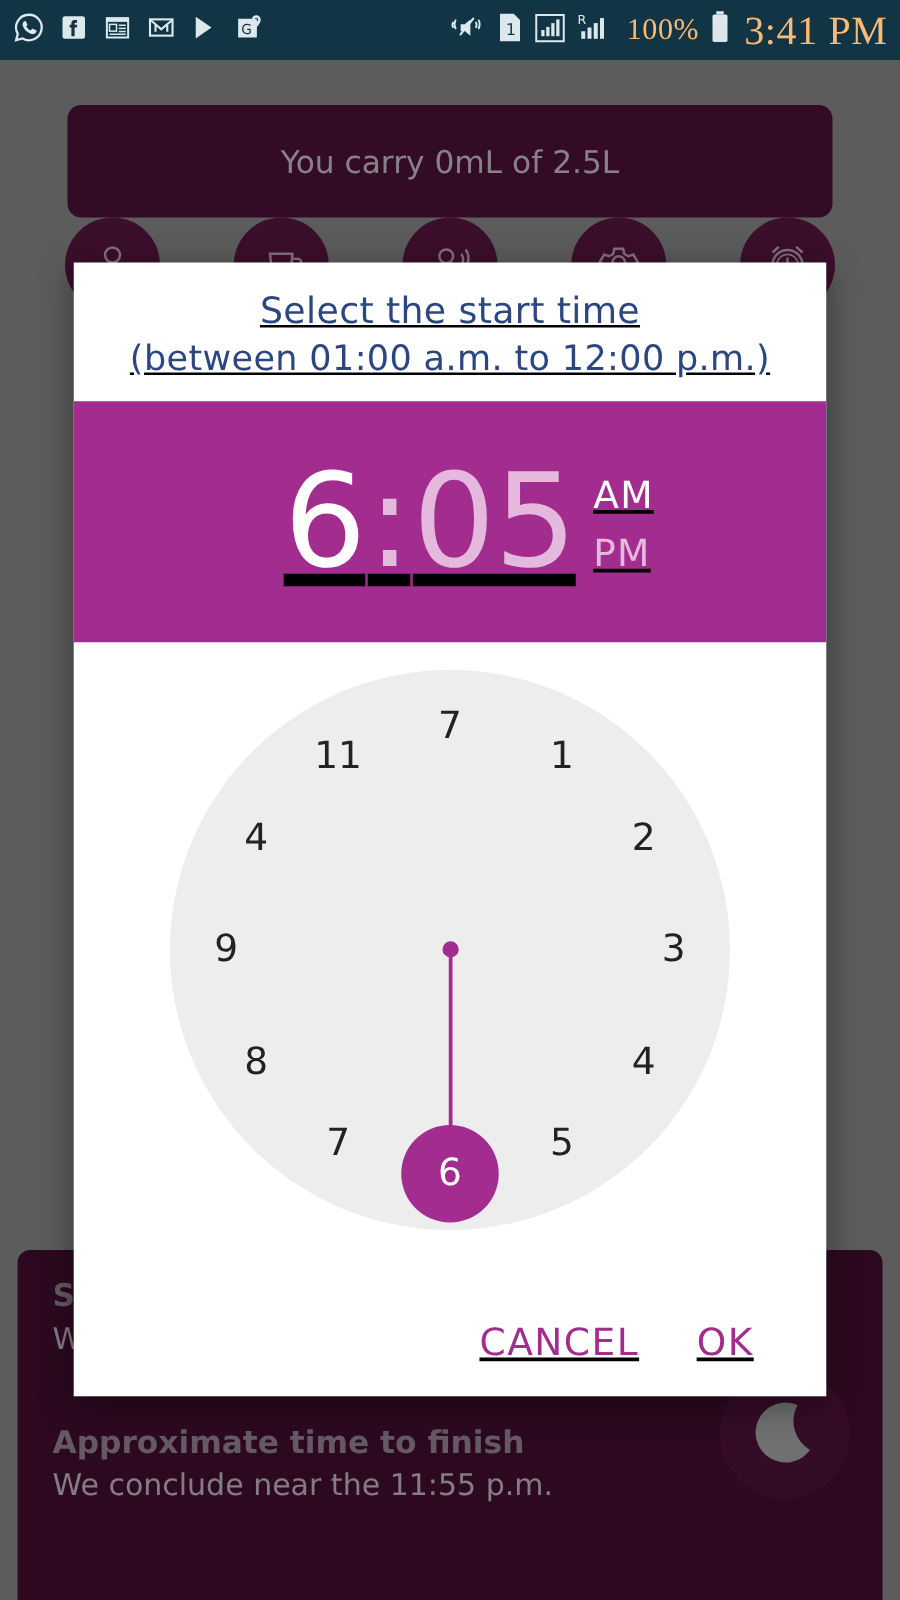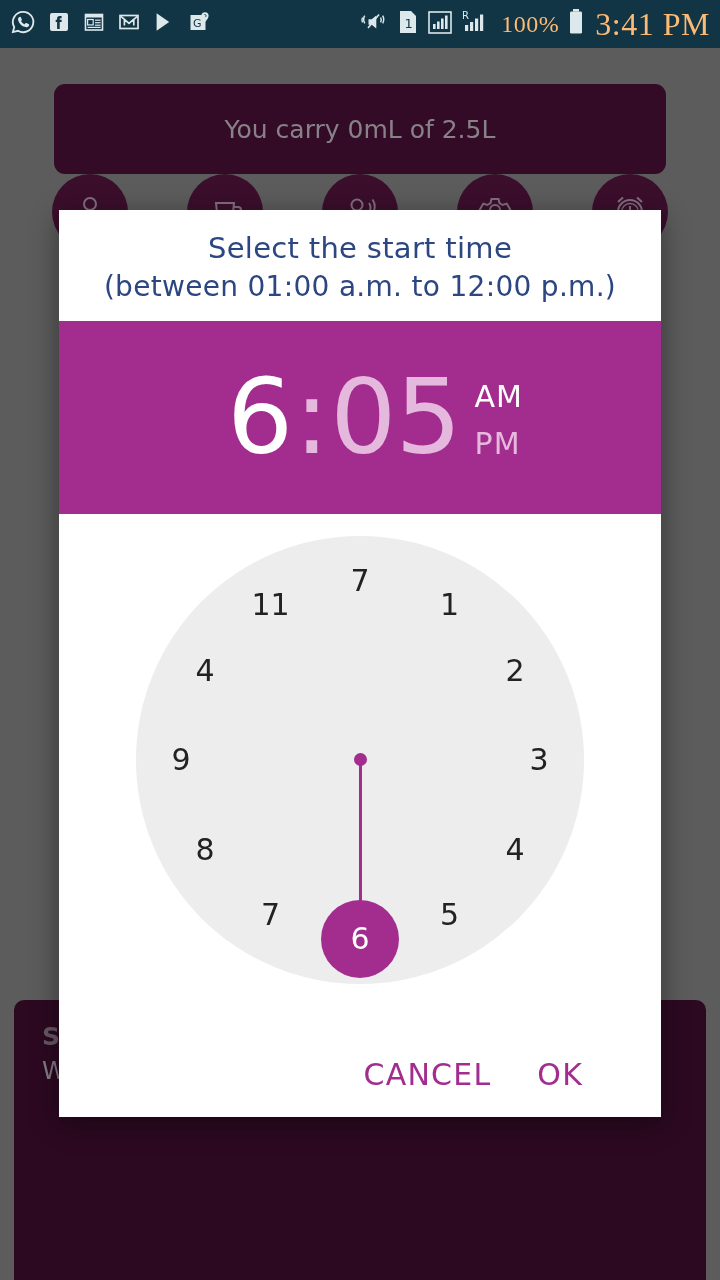--- a/index.html
+++ b/index.html
@@ -149,20 +149,21 @@
     left: 59px;
     top: 210px;
     width: 602px;
     height: 907px;
     background: #ffffff;
     z-index: 40;
     box-shadow: 0 6px 26px rgba(0,0,0,0.42);
     display: flex;
     flex-direction: column;
     overflow: hidden;
+    text-decoration: underline;
   }
 
   #dialog-title-area {
     padding: 18px 18px 14px 18px;
     text-align: center;
   }
   #dialog-title, #dialog-subtitle {
     color: #2c4682;
     font-family: "DejaVu Sans", sans-serif;
     font-size: 29px;
@@ -271,21 +272,21 @@
     background: #a32d8e;
     z-index: 2;
   }
 
   #dialog-actions {
     height: 86px;
     display: flex;
     align-items: center;
     justify-content: flex-end;
     gap: 46px;
-    padding-right: 78px;
+    padding-right: 58px;
     background: #ffffff;
   }
   .dialog-action {
     background: none;
     border: none;
     color: #a32d8e;
     font-family: "DejaVu Sans", sans-serif;
     font-size: 30px;
     letter-spacing: 1.2px;
     cursor: pointer;
@@ -431,20 +432,29 @@
               <path fill="none" stroke="#b49ab0" stroke-width="2" d="M20 16v6h4.5M8 12l5-4.5M32 12l-5-4.5"></path>
             </svg>
         </span>
       </div>
     </div>
 
     <div id="schedule-card">
       <div id="start-block">
         <div class="card-heading">Sta</div>
         <div class="card-sub">We</div>
+      </div>
+      <div id="finish-block">
+        <div class="card-heading">Approximate time to finish</div>
+        <div class="card-sub">We conclude near the 11:55 p.m.</div>
+        <div id="moon-badge">
+          <svg width="62" height="62" viewBox="0 0 62 62">
+              <path fill="#9b9b9b" d="M41 8a24 24 0 1 0 10 36A27 27 0 0 1 41 8z"></path>
+            </svg>
+        </div>
       </div>
     </div>
   </div>
 
   <div id="scrim"></div>
 
   <div id="time-picker-dialog">
 
     <div id="dialog-title-area">
       <div id="dialog-title">Select the start time</div>

